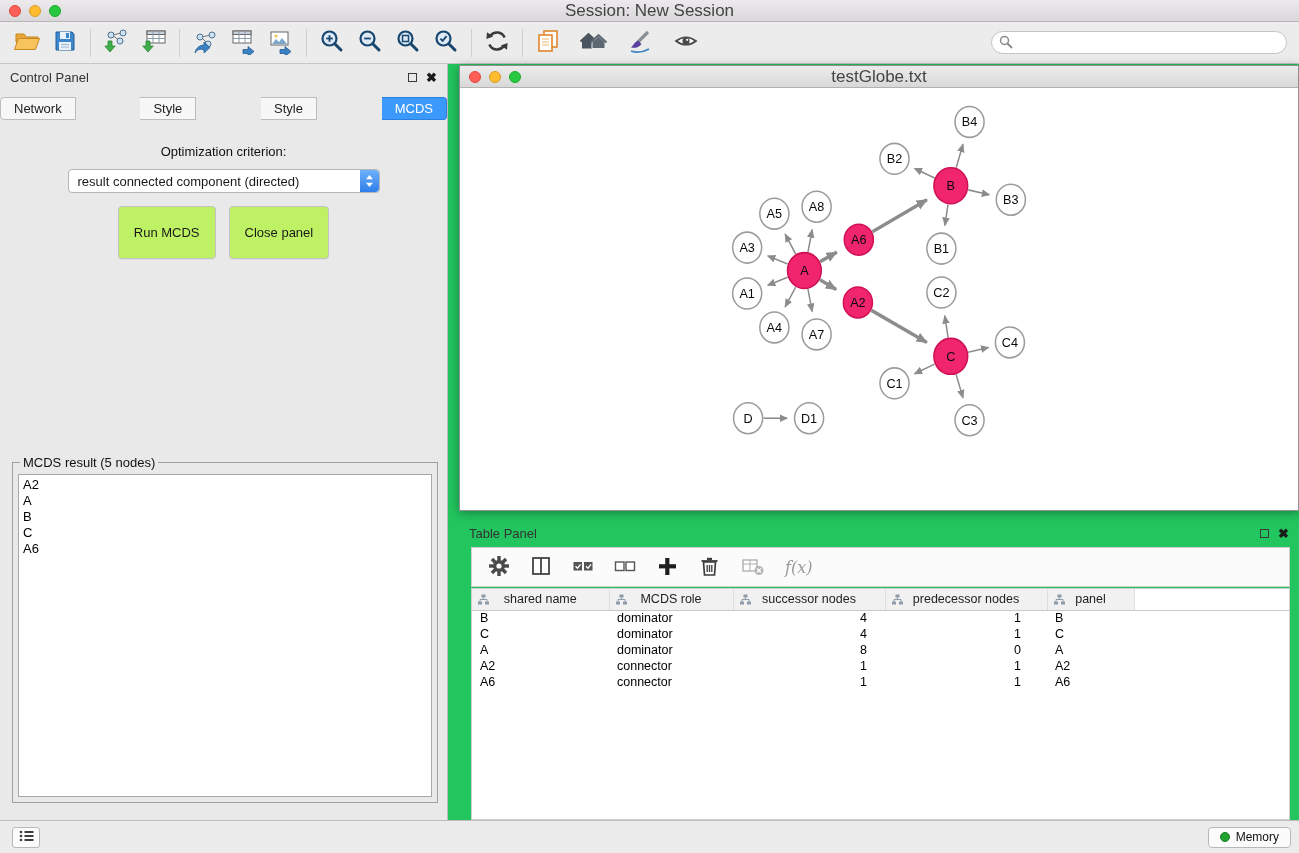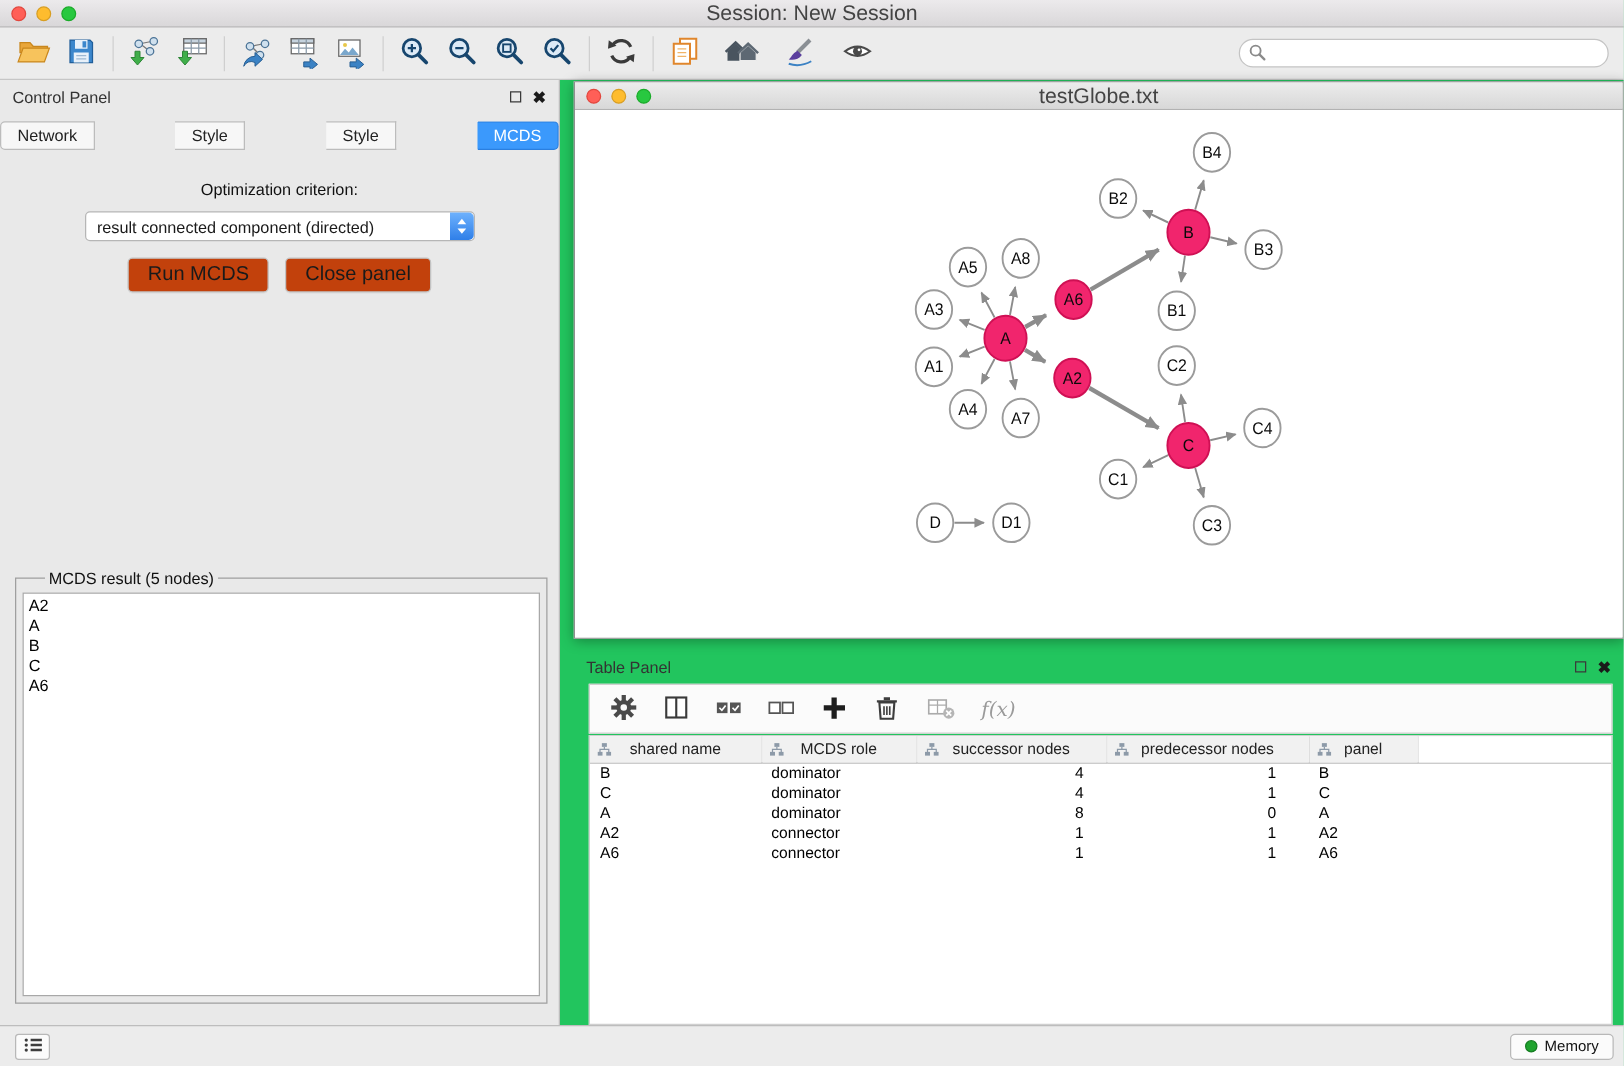--- a/index.html
+++ b/index.html
@@ -43,25 +43,25 @@
   .cp-tab{ padding:3px 13px; font-size:13px; background:#f7f7f7; border:1px solid #bcbcbc; border-left:none; color:#222; }
   .cp-tab:first-child{ border-left:1px solid #bcbcbc; border-radius:4px 0 0 4px; }
   .cp-tab:last-child{ border-radius:0 4px 4px 0; }
   .cp-tab.selected{ background:#3b99fc; border-color:#2a7fe0; color:#fff; }
   .opt-label{ text-align:center; margin-top:24px; color:#111; }
   .dropdown{ width:312px; height:24px; margin:10px auto 0; background:#fff; border:1px solid #b6b6b6;
     border-radius:4px; position:relative; display:flex; align-items:center; padding-left:9px; font-size:13px; }
   .dd-stepper{ position:absolute; right:0; top:0; bottom:0; width:19px; border-radius:0 4px 4px 0;
     background:linear-gradient(#6db1fd,#2f7fe8); display:flex; align-items:center; justify-content:center; }
   .btn-row{ display:flex; justify-content:center; gap:13px; margin-top:13px; }
-  .mac-btn{ background:#c2410c; border:1px solid #c2c2c2; border-radius:4px; padding:4px 15px;
-    font-size:16px; color:#1a1a1a; box-shadow:0 1px 0 rgba(0,0,0,0.04); }
+  .mac-btn{ background:#bef264; border:1px solid #c2c2c2; border-radius:4px; padding:18px 15px;
+    font-size:13px; color:#1a1a1a; box-shadow:0 1px 0 rgba(0,0,0,0.04); }
   .result-fieldset{ position:absolute; left:12px; right:9px; top:391px; bottom:17px;
     border:1px solid #9f9f9f; padding:4px 5px 5px; }
-  .result-fieldset legend{ font-size:13px; color:#111; padding:0 3px; margin-left:18px; }
+  .result-fieldset legend{ font-size:13px; color:#111; padding:0 3px; margin-left:2px; }
   .result-inner{ width:100%; height:100%; background:#fff; border:1px solid #a8a8a8; overflow:auto; padding:2px 0; }
   .result-item{ font-size:13px; line-height:16px; padding-left:4px; color:#000; }
   
   .right-col{ flex:1; display:flex; flex-direction:column; background:#22c55e; padding:1px 0 0 11px; min-width:0; }
   .network-window{ height:446px; background:#fff; border:1px solid #8f8f8f;
     box-shadow:0 2px 10px rgba(0,0,0,0.35); position:relative; display:flex; flex-direction:column; }
   .nw-titlebar{ height:22px; background:linear-gradient(#ececec,#d8d8d8); border-bottom:1px solid #b2b2b2;
     display:flex; align-items:center; position:relative; flex:none; }
   .net-canvas{ flex:1; position:relative; background:#fff; }
   .net-canvas svg{ position:absolute; inset:0; width:100%; height:100%; }

